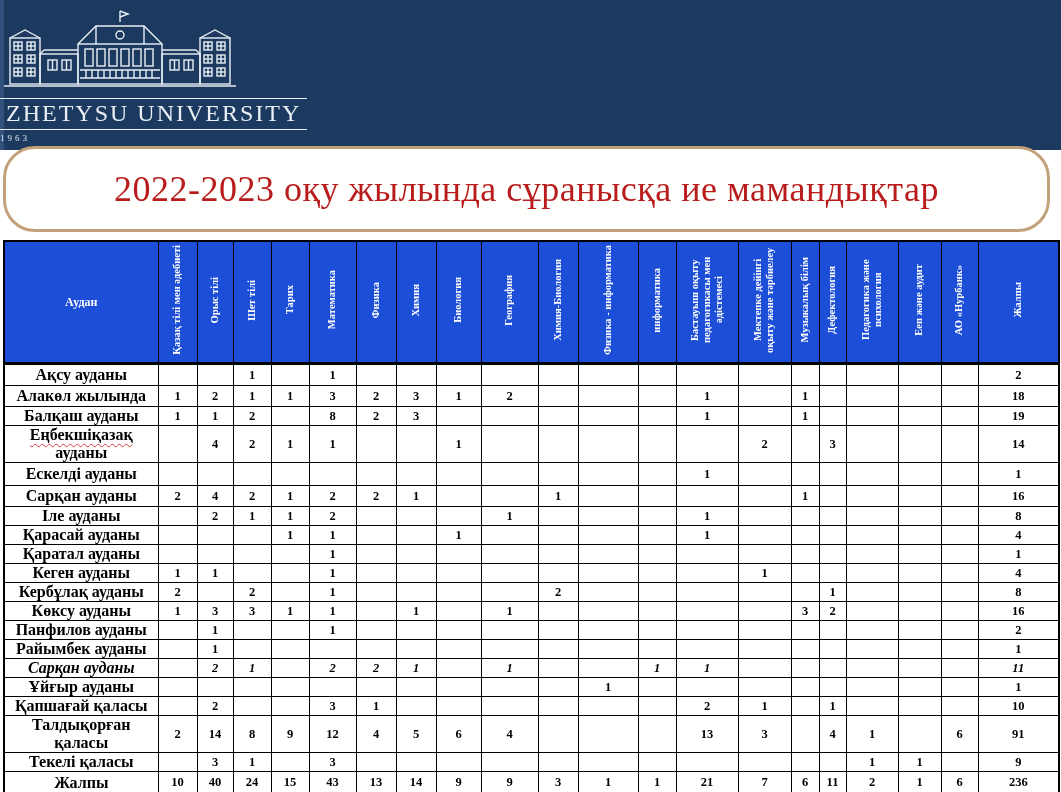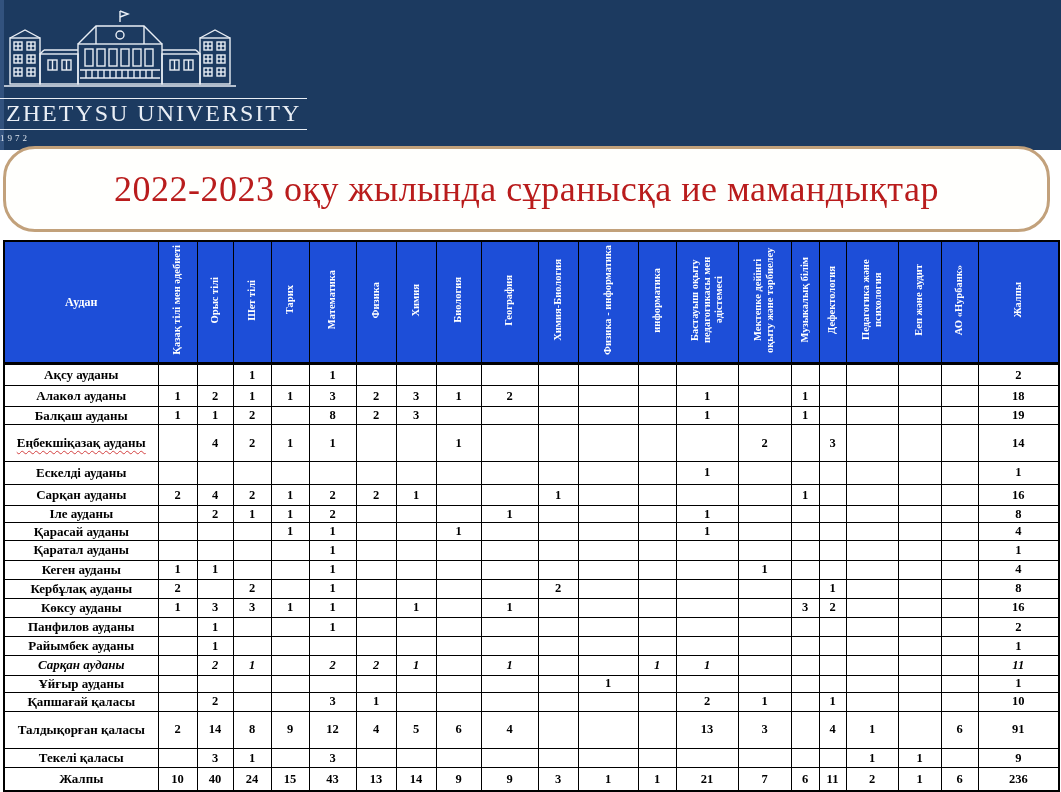--- a/index.html
+++ b/index.html
@@ -36,21 +36,21 @@
   }
   th .vert{
     display:inline-block;writing-mode:vertical-rl;transform:rotate(180deg);
     font-size:10.5px;line-height:1.15;max-height:112px;white-space:normal;
   }
   th.corner{font-size:12px;}
   tbody td{
     background:#ffffff;color:#000;text-align:center;vertical-align:middle;
     font-weight:bold;font-size:12.5px;
   }
-  tbody td.rowlabel{font-size:13px;}
+  tbody td.rowlabel{font-size:16px;}
   .misspell{
     text-decoration:underline;text-decoration-style:wavy;
     text-decoration-color:#d34040;text-decoration-thickness:1px;text-underline-offset:3px;
   }
 </style>
 </head>
 <body>
 
 <div class="top-band"></div>
 <div class="left-accent"></div>
@@ -144,21 +144,21 @@
         <rect x="217" y="60" width="8" height="8"></rect>
       <line x1="208" y1="60" x2="208" y2="68"></line>
         <line x1="221" y1="60" x2="221" y2="68"></line>
       <line x1="204" y1="64" x2="212" y2="64"></line>
         <line x1="217" y1="64" x2="225" y2="64"></line>
 
       <line x1="4" y1="78" x2="236" y2="78"></line>
     </svg>
   </span>
   <div class="logo-name">ZHETYSU UNIVERSITY</div>
-  <div class="logo-year">1972</div>
+  <div class="logo-year">1963</div>
 </div>
 
 <div class="banner">
   <span class="banner-title">2022-2023 оқу жылында сұранысқа ие мамандықтар</span>
 </div>
 
 <div class="table-wrap">
   <table id="spec-table">
       <colgroup>
         <col style="width: 154px;">
@@ -226,21 +226,21 @@
           <td></td>
           <td></td>
           <td></td>
           <td></td>
           <td></td>
           <td></td>
           <td></td>
           <td>2</td>
         </tr>
         <tr style="height: 21px;">
-          <td class="rowlabel"><span>Алакөл ауданы</span></td>
+          <td class="rowlabel"><span>Алакөл жылында</span></td>
           <td>1</td>
           <td>2</td>
           <td>1</td>
           <td>1</td>
           <td>3</td>
           <td>2</td>
           <td>3</td>
           <td>1</td>
           <td>2</td>
           <td></td>

